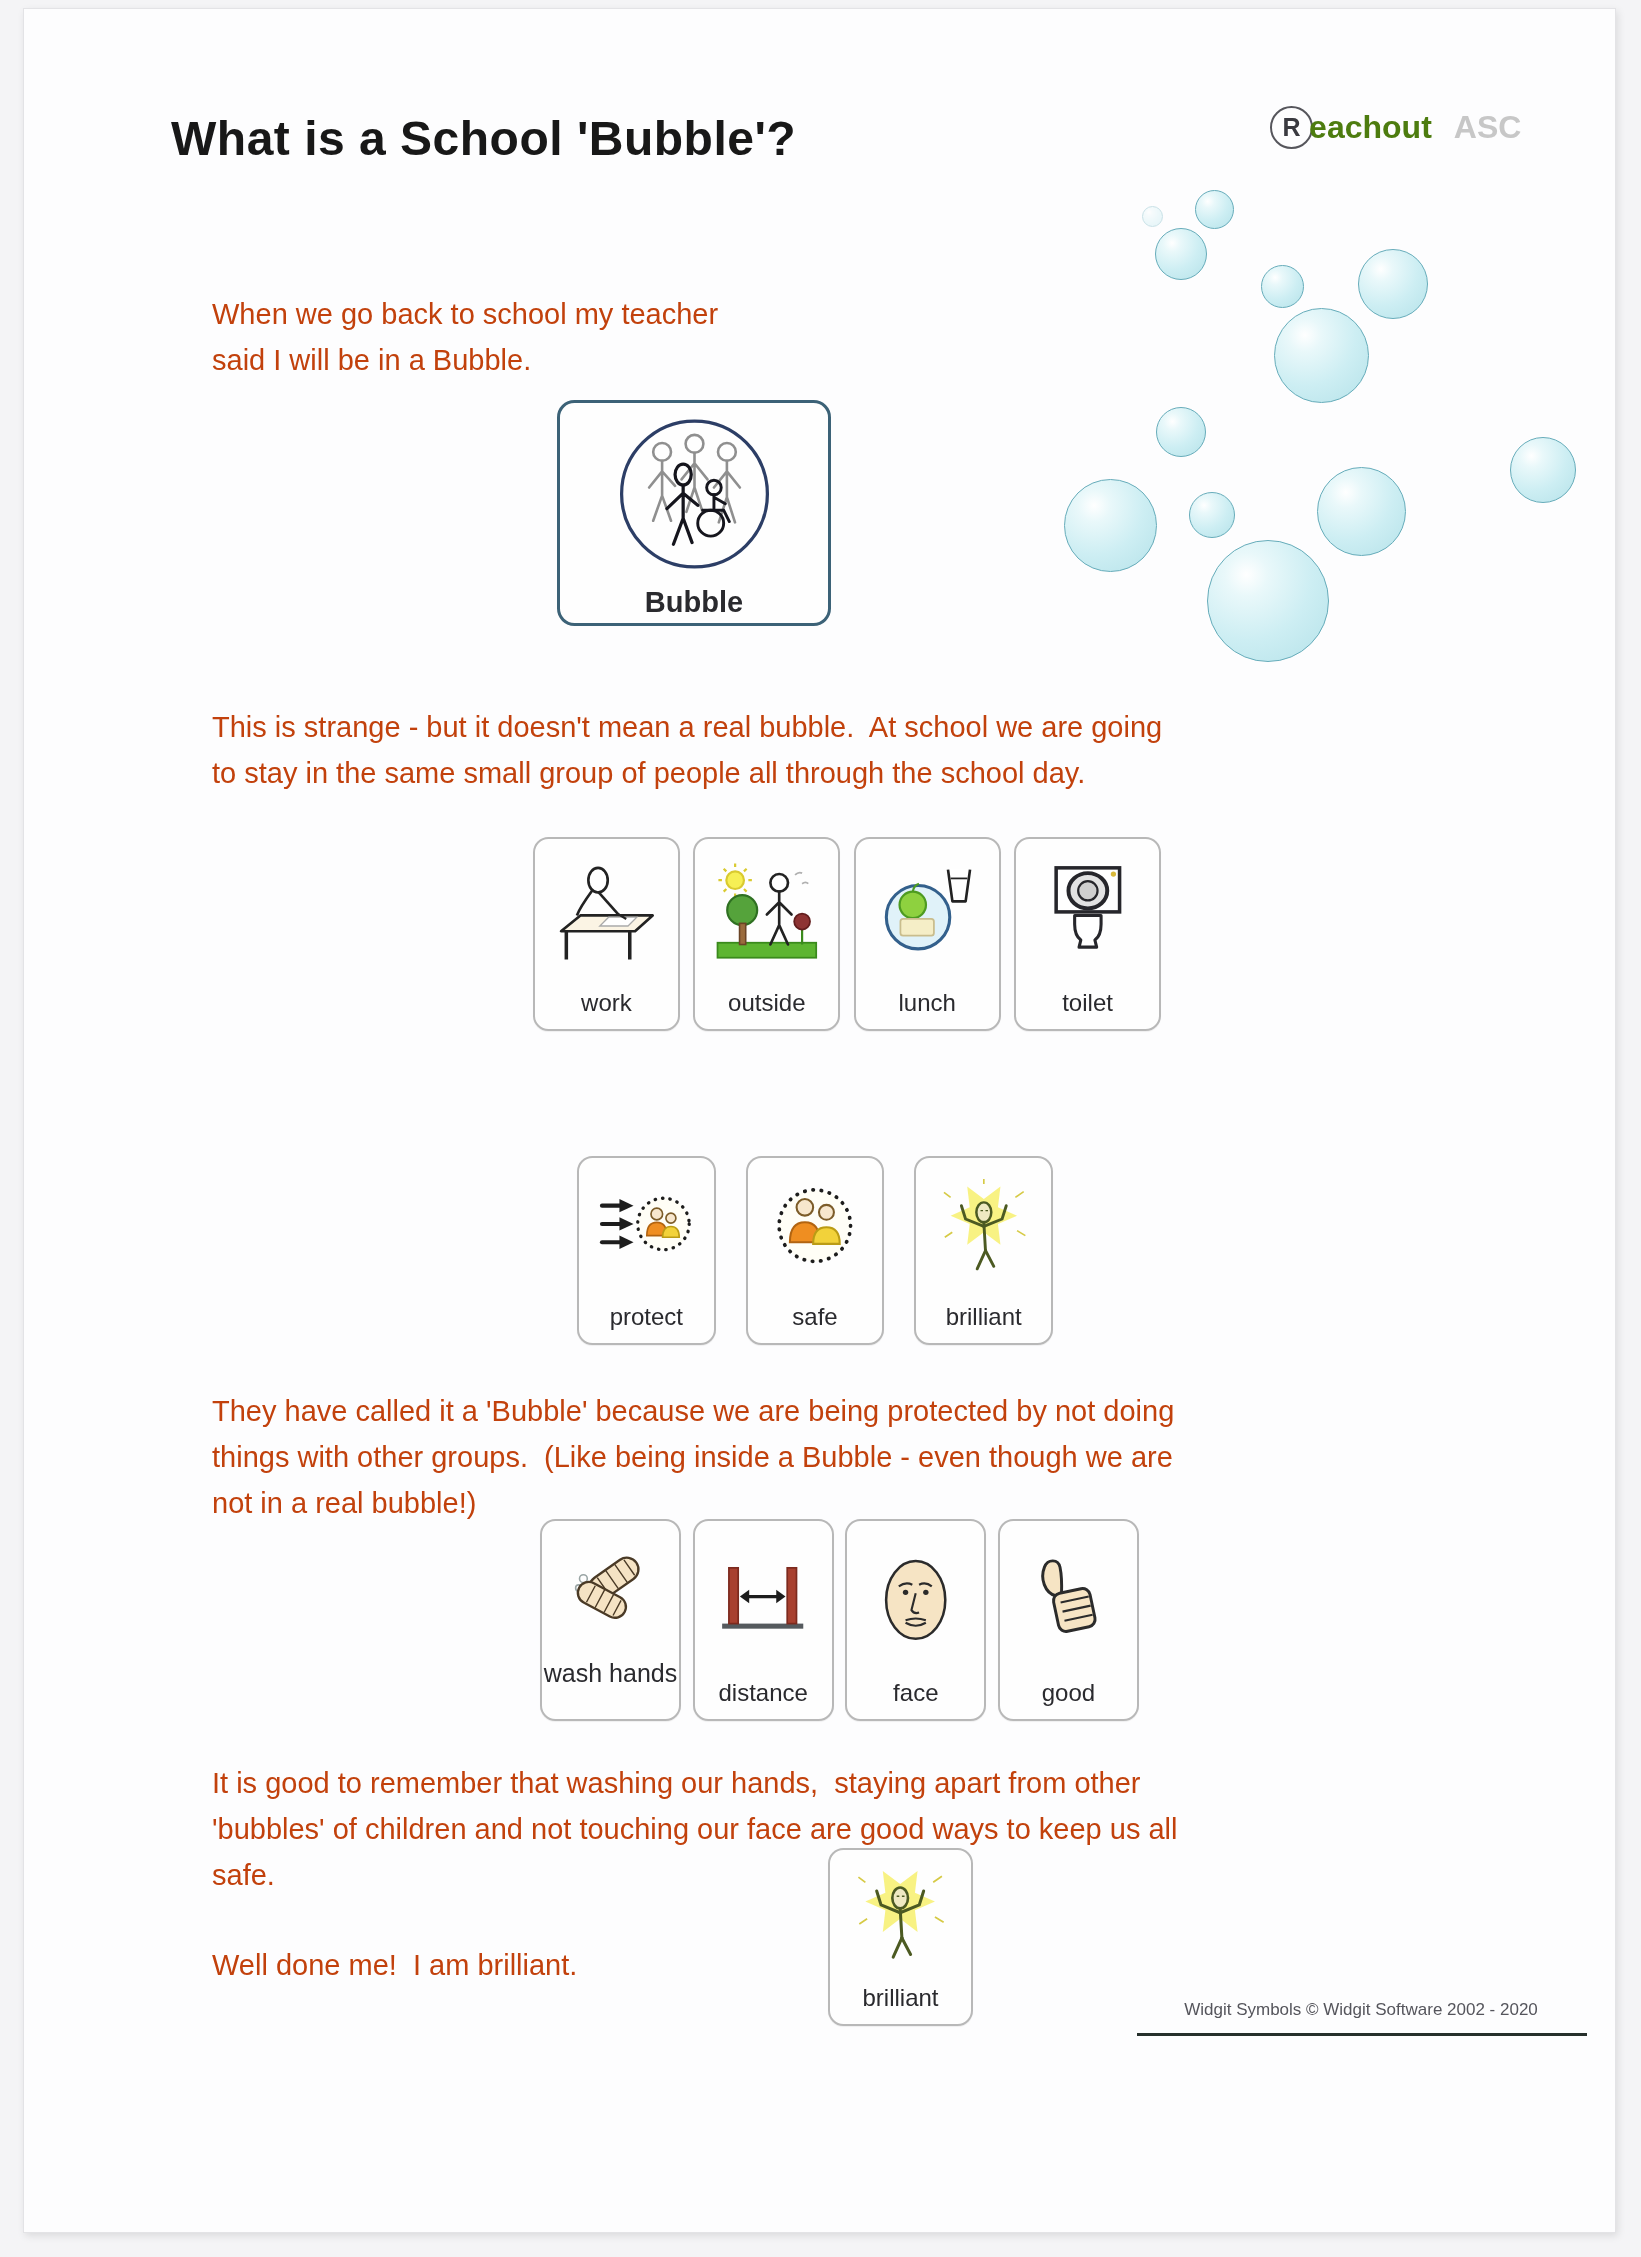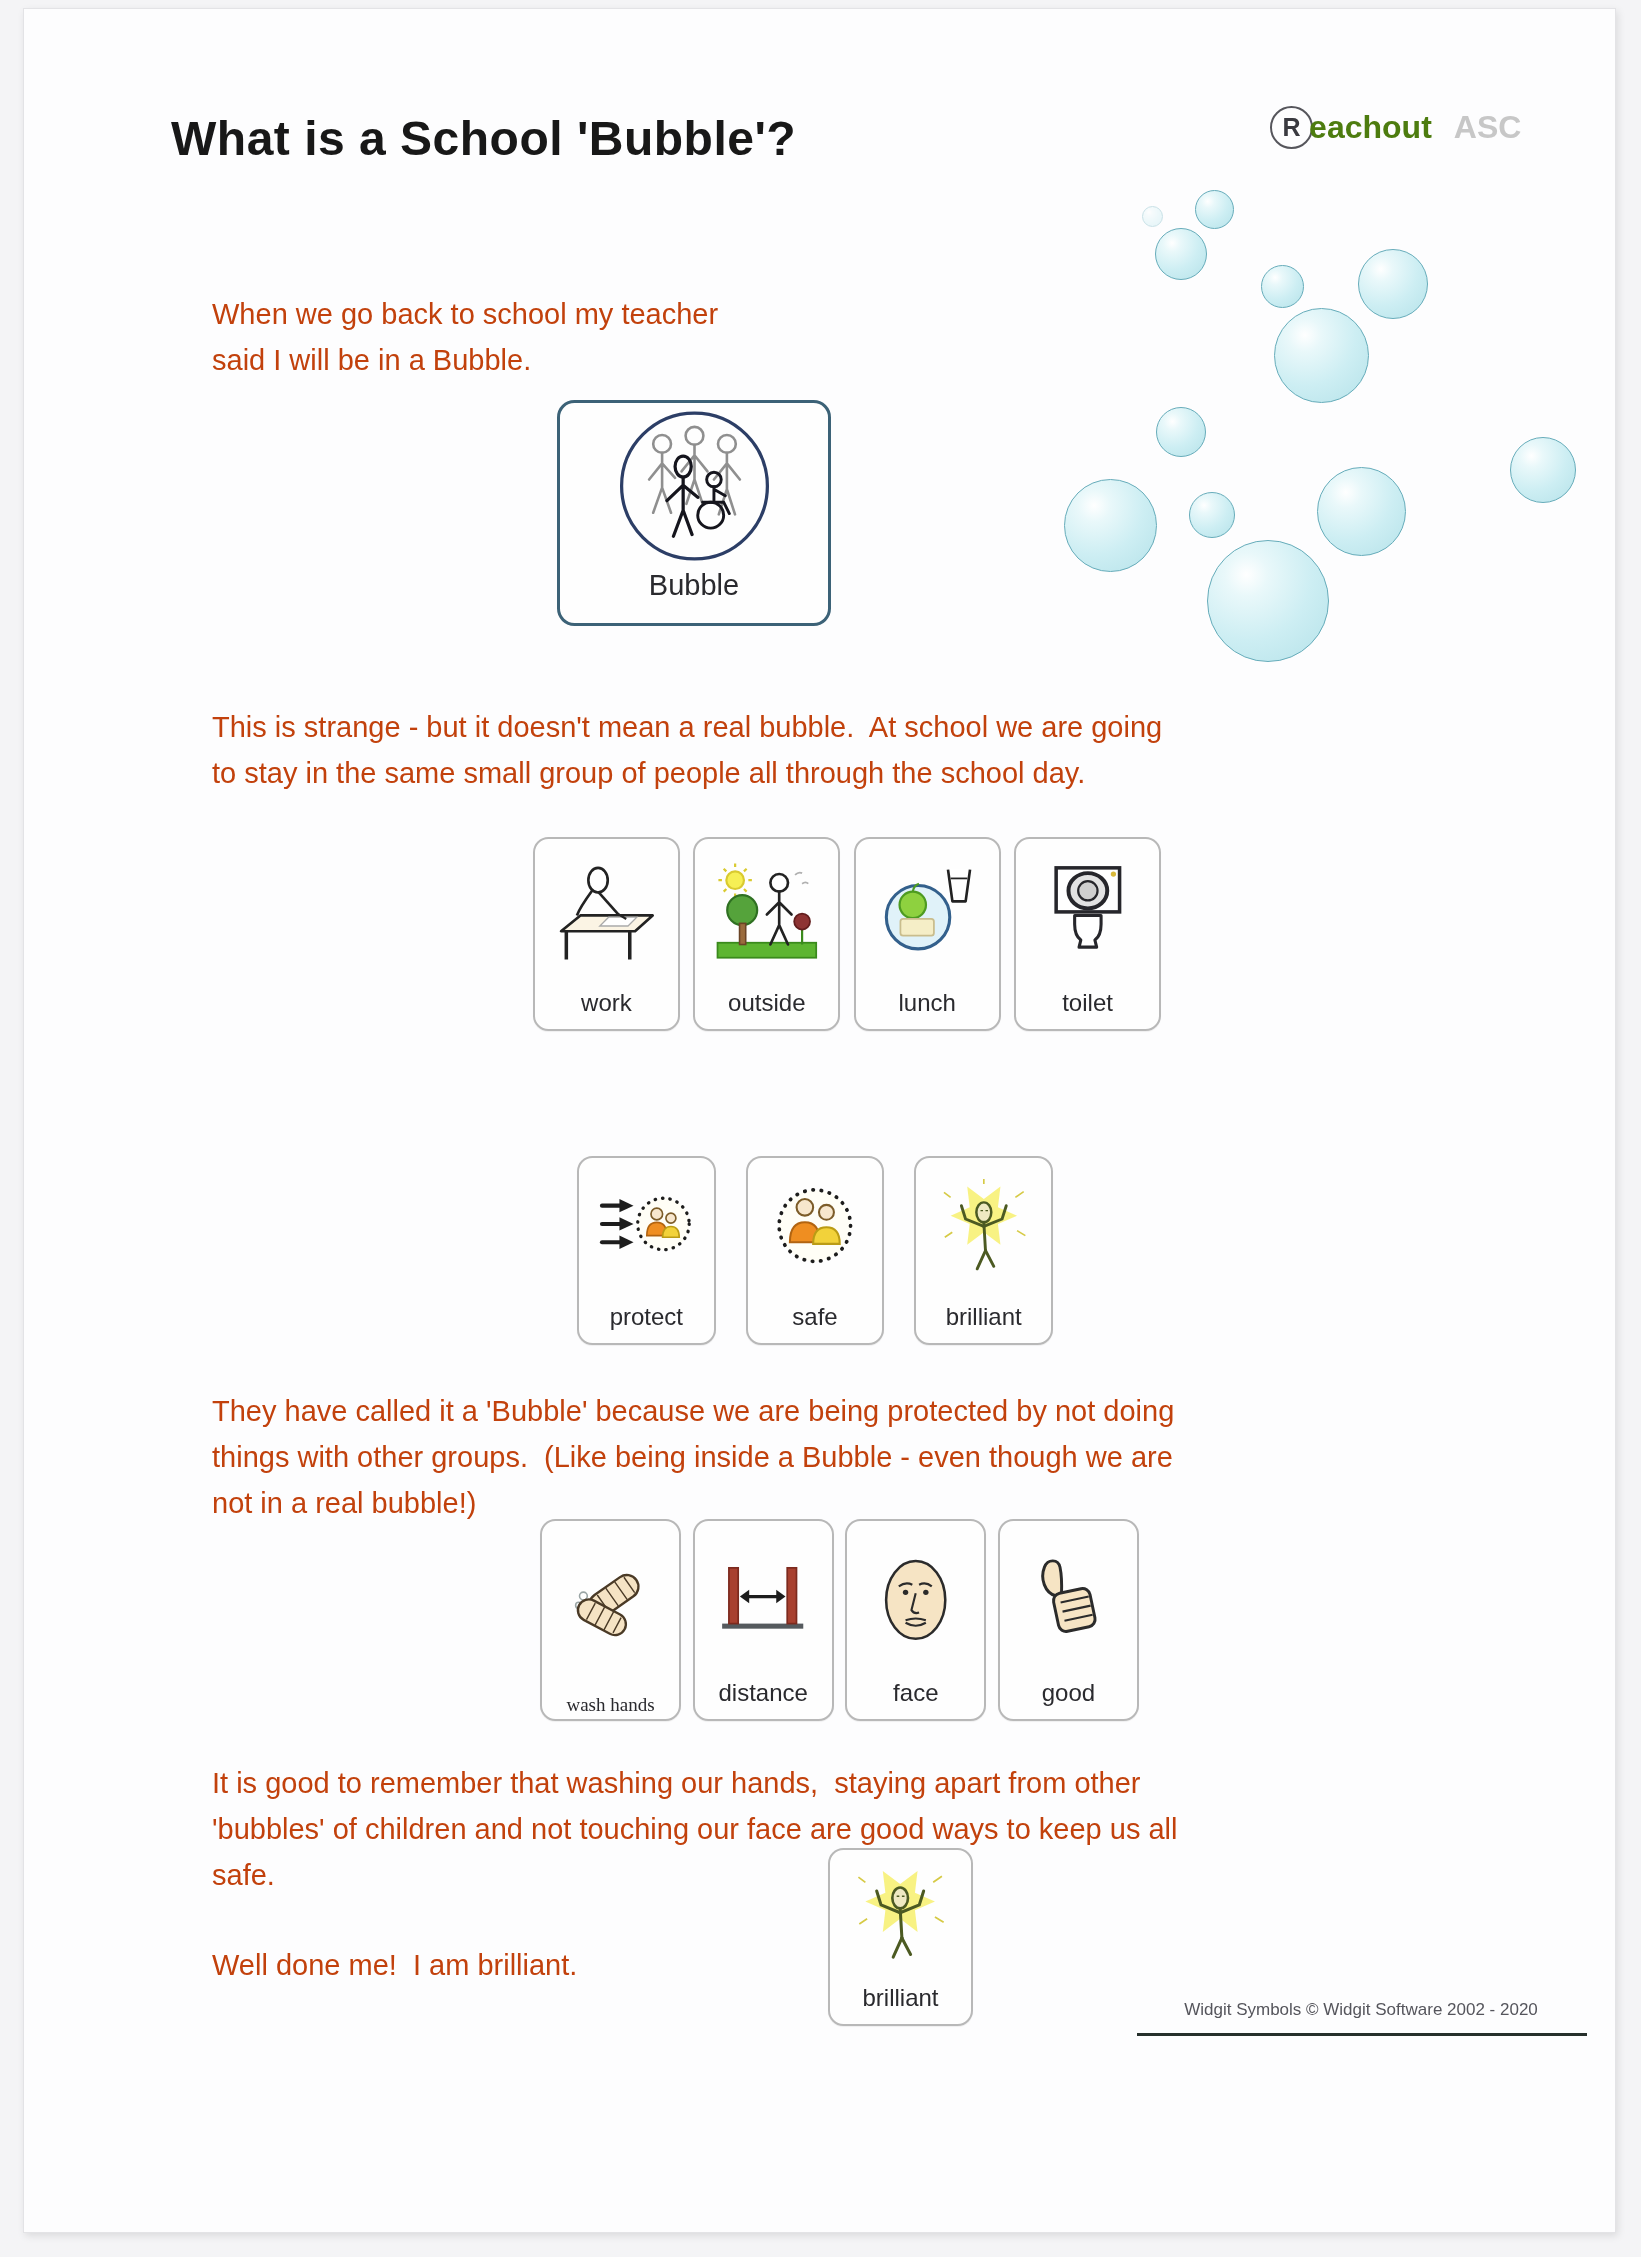--- a/index.html
+++ b/index.html
@@ -20,34 +20,34 @@
   .bubble.faint{opacity:.35;}
   
   .para{position:absolute;left:150px;width:1390px;font-size:29px;line-height:46px;white-space:pre-wrap;color:#c2410c;margin-left:38px;}
   
   .card{background:#fefefe;border:2.4px solid var(--card-border,#b8b8b8);border-radius:15.4px;
         display:flex;flex-direction:column;align-items:center;justify-content:flex-end;
         box-shadow:0 1px 1px rgba(0,0,0,.06);}
   .card-icon{flex:1;width:100%;display:flex;align-items:center;justify-content:center;overflow:hidden;}
   .card-icon svg{width:74%;height:82%;}
   .card-label{font-size:24px;color:#2a2a2e;padding-bottom:11.6px;white-space:nowrap;}
-  .card-label.small{font-size:19px;padding-bottom:3px;font-family:Liberation Serif, serif;}
+  .card-label.small{font-size:25px;padding-bottom:31px;}
   .row{position:absolute;display:flex;}
   .row .card{height:100%;}
   #row1{left:476px;top:828px;width:628px;height:190px;gap:13.5px;margin-left:33px;}
   #row1 .card{width:147px;}
   #row2{left:553px;top:1147px;width:476px;height:185px;gap:30px;}
   #row2 .card{width:150px;}
   #row3{left:516px;top:1510px;width:599px;height:198px;gap:11.6px;}
   #row3 .card{width:141px;}
   #bubbleCard{position:absolute;left:533px;top:391px;width:268px;height:220px;
         border:3.4px solid var(--bubble-card-border,#3c6277);border-radius:17.4px;background:#fefefe;
         display:flex;flex-direction:column;align-items:center;justify-content:flex-end;}
   #bubbleCard .card-icon svg{width:183px;height:162px;}
-  #bubbleCard .card-label{font-size:29px;padding-bottom:21px;}
+  #bubbleCard .card-label{font-size:29px;padding-bottom:4px;font-weight:bold;}
   #closingCard{position:absolute;left:804px;top:1839px;width:141px;height:174px;}
   
   .footer{position:absolute;left:1110px;top:1991px;width:454px;text-align:center;font-size:17px;color:#55555c;}
   .footer-rule{position:absolute;left:1113px;top:2024px;width:450px;height:3.4px;background:#26302c;}
 </style>
 </head>
 <body>
 
 <div class="screen">
   <div class="page">

